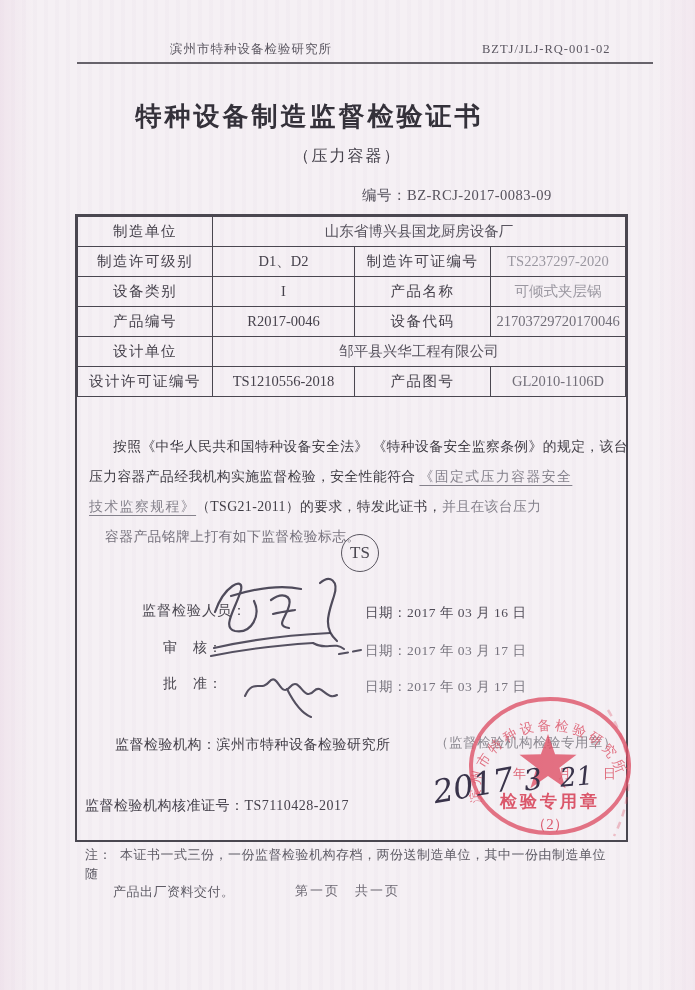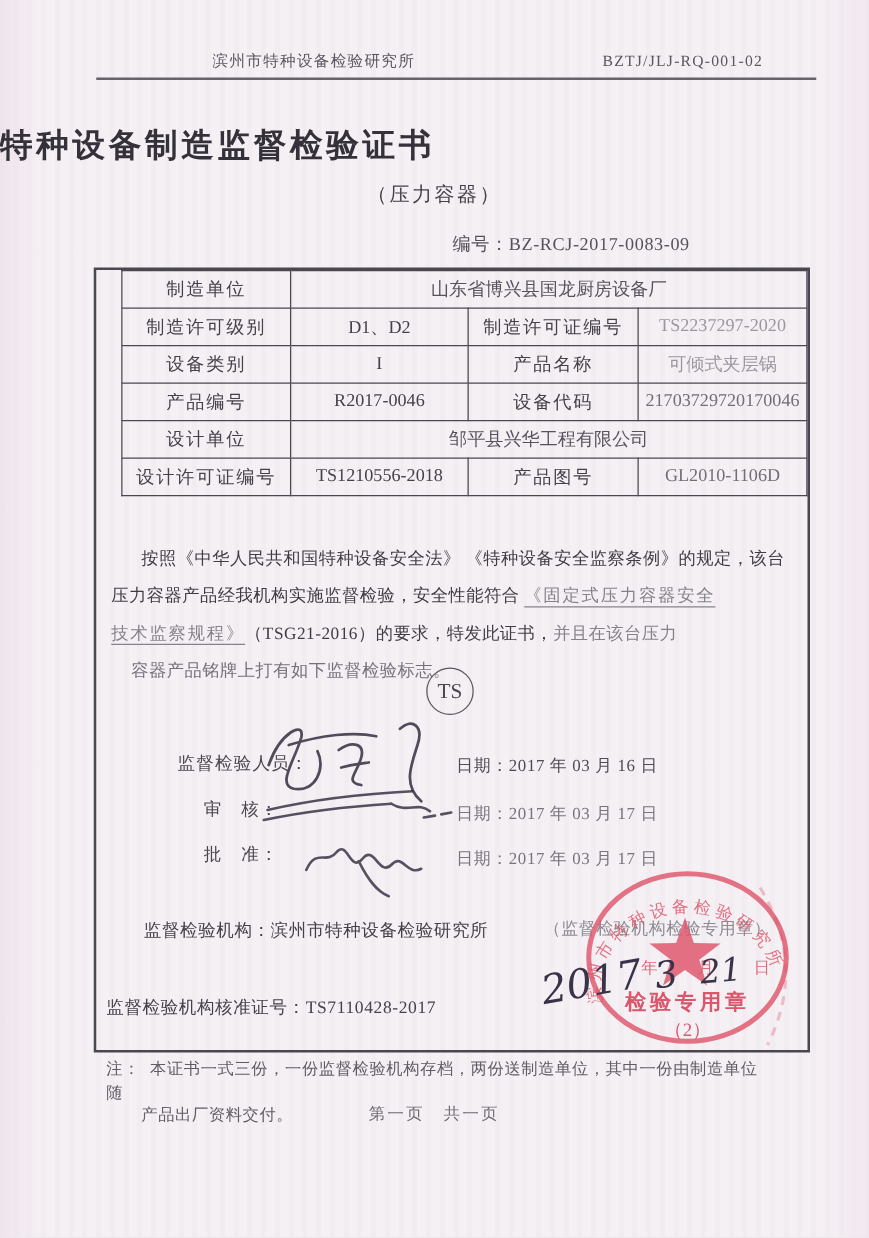--- a/index.html
+++ b/index.html
@@ -8,24 +8,24 @@
     font-family:"Liberation Serif","DejaVu Serif",serif;color:#3f3c44;
     background:
       linear-gradient(90deg, rgba(236,219,231,.55) 0px, rgba(246,241,245,0) 34px),
       linear-gradient(270deg, rgba(240,224,235,.5) 0px, rgba(246,241,245,0) 40px),
       repeating-linear-gradient(90deg, rgba(178,158,186,.045) 0 4px, rgba(255,255,255,0) 4px 11px),
       #f5f0f4;
   }
   .abs{position:absolute;}
   .hdr{font-size:12.5px;color:#5a5660;letter-spacing:1px;}
   .hdr-line{background:#4e4a52;opacity:.85;}
-  .title{width:619px;font-size:26px;font-weight:bold;letter-spacing:3px;color:#34313a;}
+  .title{width:619px;text-align:center;font-size:26px;font-weight:bold;letter-spacing:3px;color:#34313a;}
   .subtitle{width:695px;text-align:center;font-size:16px;letter-spacing:2px;color:#45414b;}
   .serial{font-size:14.5px;color:#55515c;letter-spacing:.5px;}
-  .docbox{border:2px solid #4a4750;background:transparent;padding-left:20px;}
+  .docbox{border:2px solid #4a4750;background:transparent;}
   table.grid{border-collapse:collapse;table-layout:fixed;width:549px;}
   table.grid td{border:1px solid #4a4750;height:29px;text-align:center;font-size:14.5px;
     overflow:hidden;white-space:nowrap;padding:0 2px;}
   td.lbl{letter-spacing:1.5px;color:#45414b;}
   .dark{color:#45414b;}
   .mid{color:#57535e;}
   .mid2{color:#716e78;}
   .faded{color:#9a97a0;}
   .para{font-size:13.8px;line-height:30px;color:#3f3c44;letter-spacing:.4px;}
   .para-line{white-space:nowrap;}
@@ -102,21 +102,21 @@
         <td class="dark">TS1210556-2018</td>
         <td class="lbl">产品图号</td>
         <td class="mid2">GL2010-1106D</td>
       </tr>
     </tbody>
       </table>
 
     <div class="abs para" style="left:12px;top:216px;width:530px;">
       <div class="para-line indent">按照《中华人民共和国特种设备安全法》 《特种设备安全监察条例》的规定，该台</div>
       <div class="para-line"><span>压力容器产品经我机构实施监督检验，安全性能符合 </span><span class="u-gray">《固定式压力容器安全</span></div>
-      <div class="para-line"><span class="u-gray">技术监察规程》</span><span>（TSG21-2016）的要求，特发此证书，</span><span class="g1">并且在该台压力</span></div>
+      <div class="para-line"><span class="u-gray">技术监察规程》</span><span>（TSG21-2011）的要求，特发此证书，</span><span class="g1">并且在该台压力</span></div>
       <div class="para-line g2">容器产品铭牌上打有如下监督检验标志。</div>
     </div>
 
     <div class="abs ts-seal" style="left:264px;top:318px;">TS</div>
 
     <svg class="abs" style="left:110px;top:354px;" width="185" height="152" viewBox="0 0 185 152">
       <g fill="none" stroke="#393547" stroke-width="2.2" stroke-linecap="round" opacity="0.88">
         <path d="M 28,42 C 37,16 57,6 54,20 C 49,38 34,58 48,61 C 65,64 74,45 67,31"></path>
         <path d="M 44,26 C 70,18 96,15 114,19"></path>
         <path d="M 84,30 C 95,22 105,25 102,36 C 99,48 88,56 102,58"></path>

